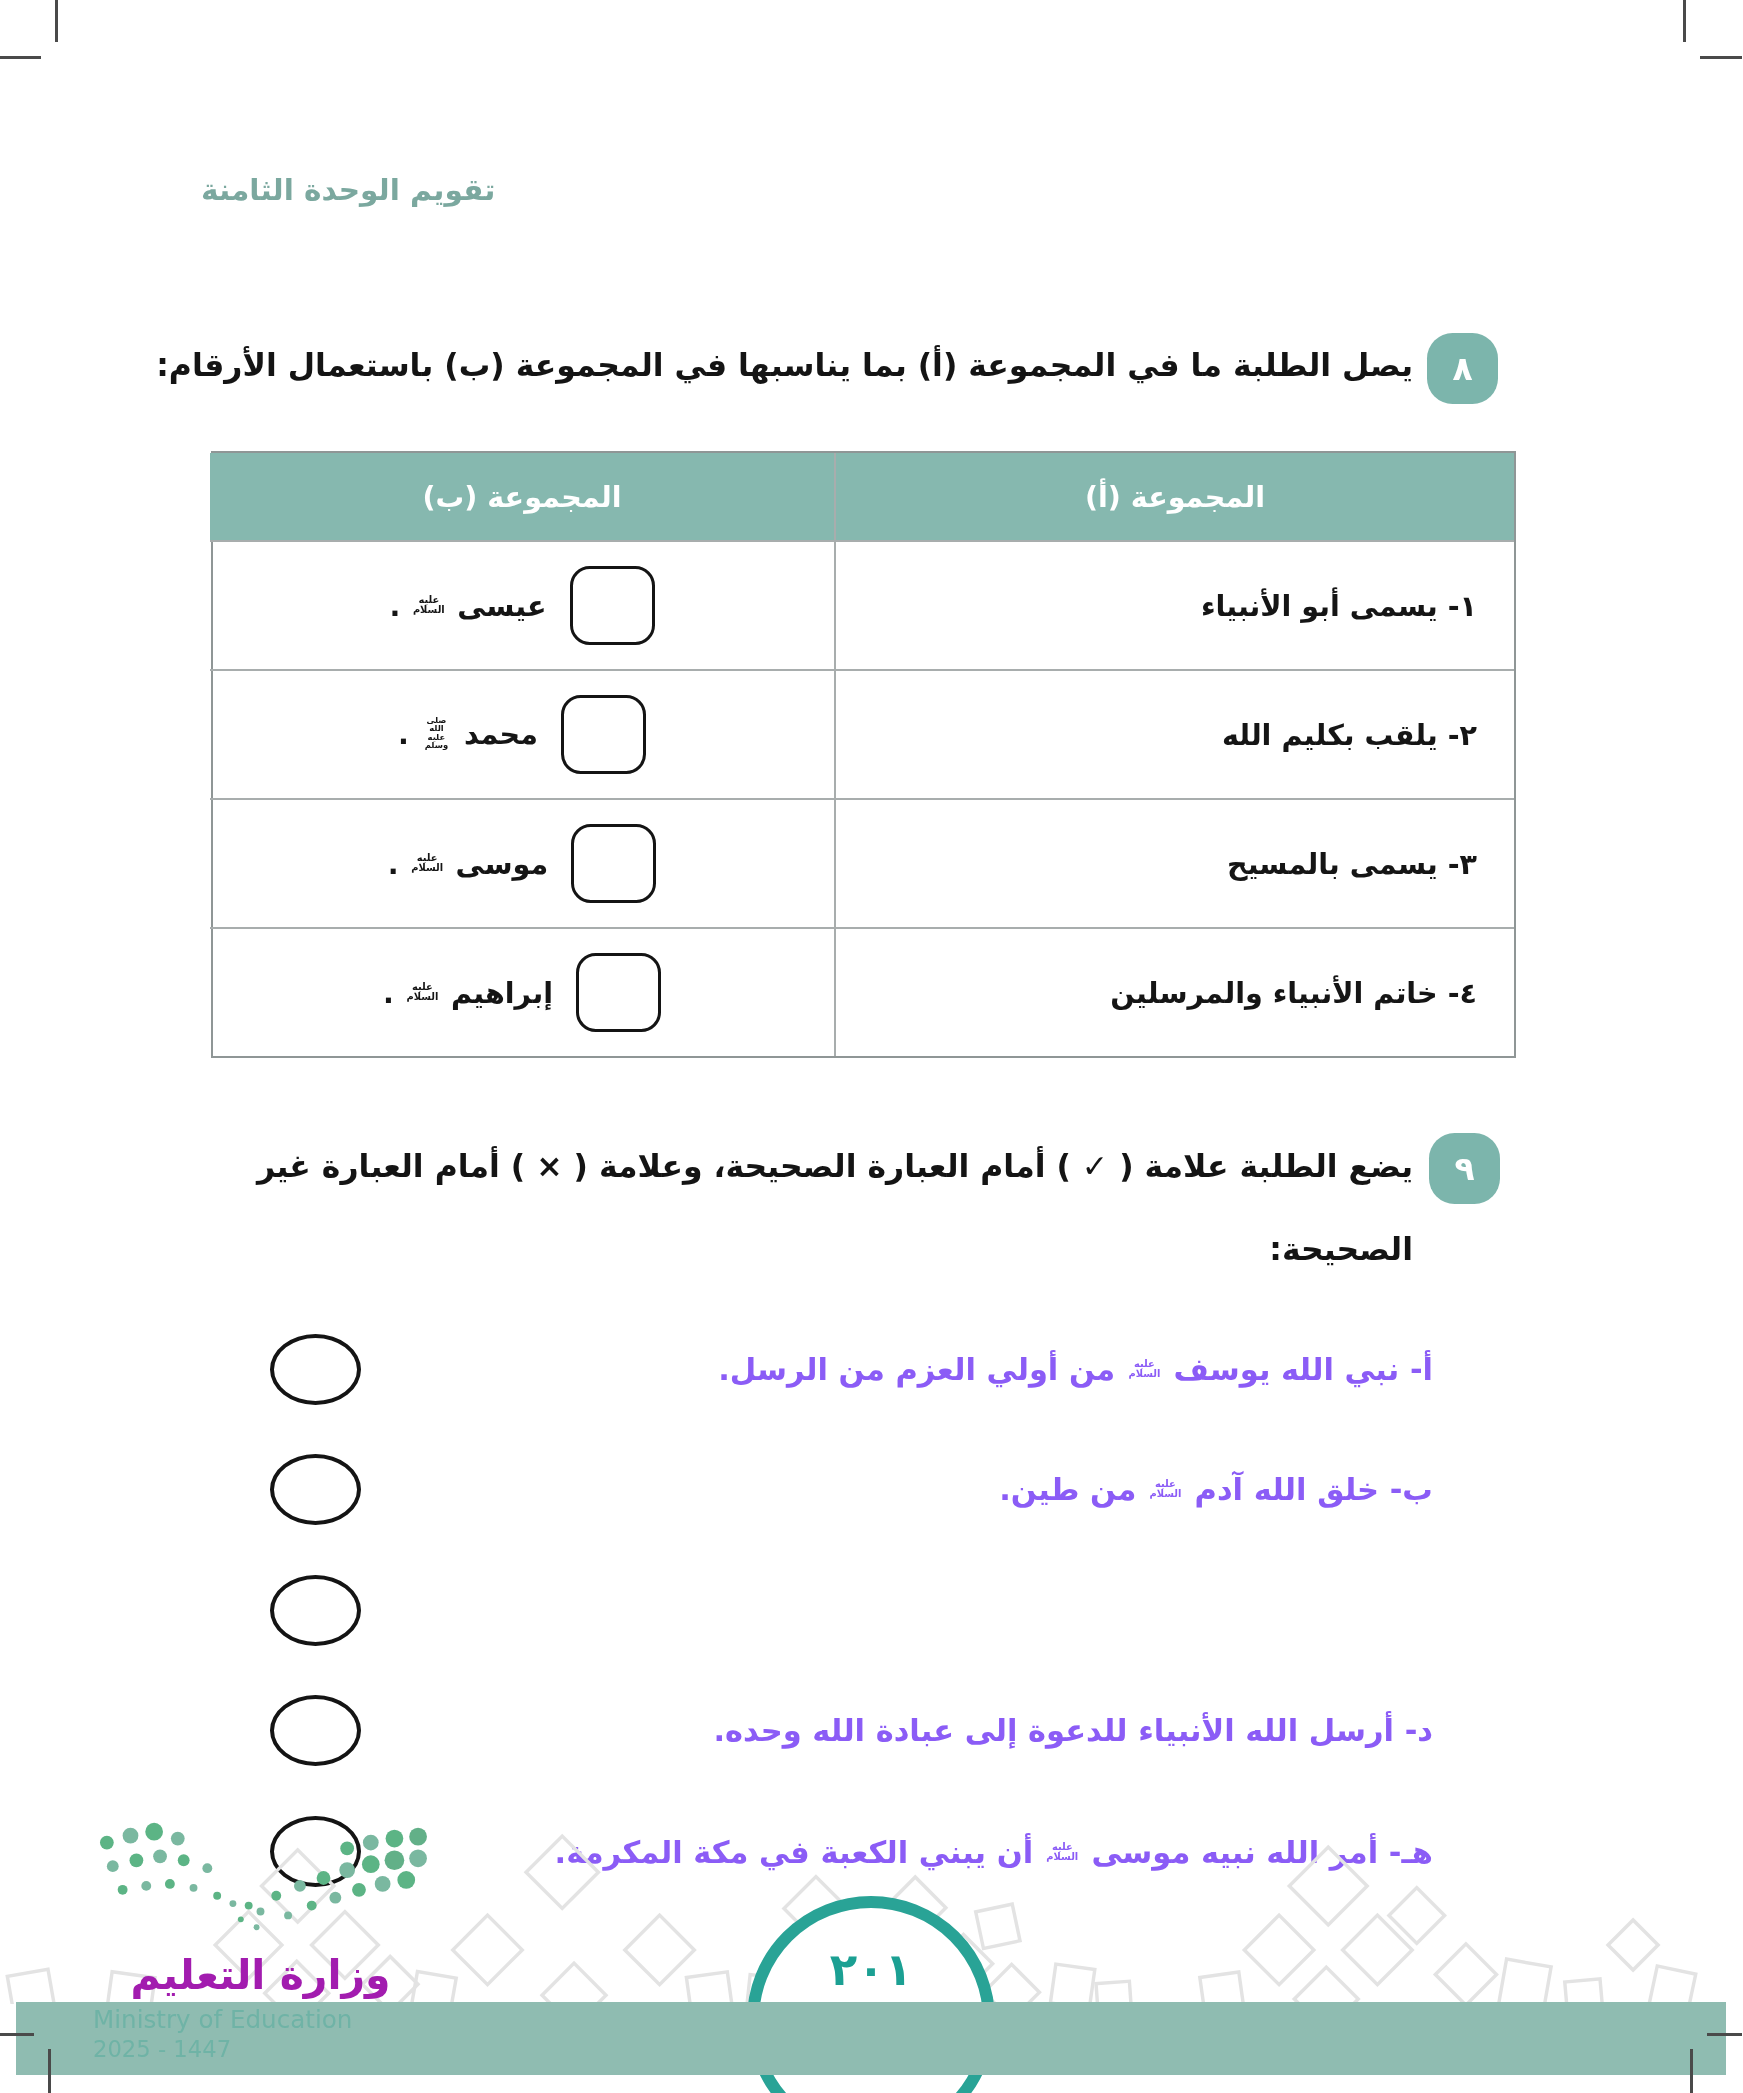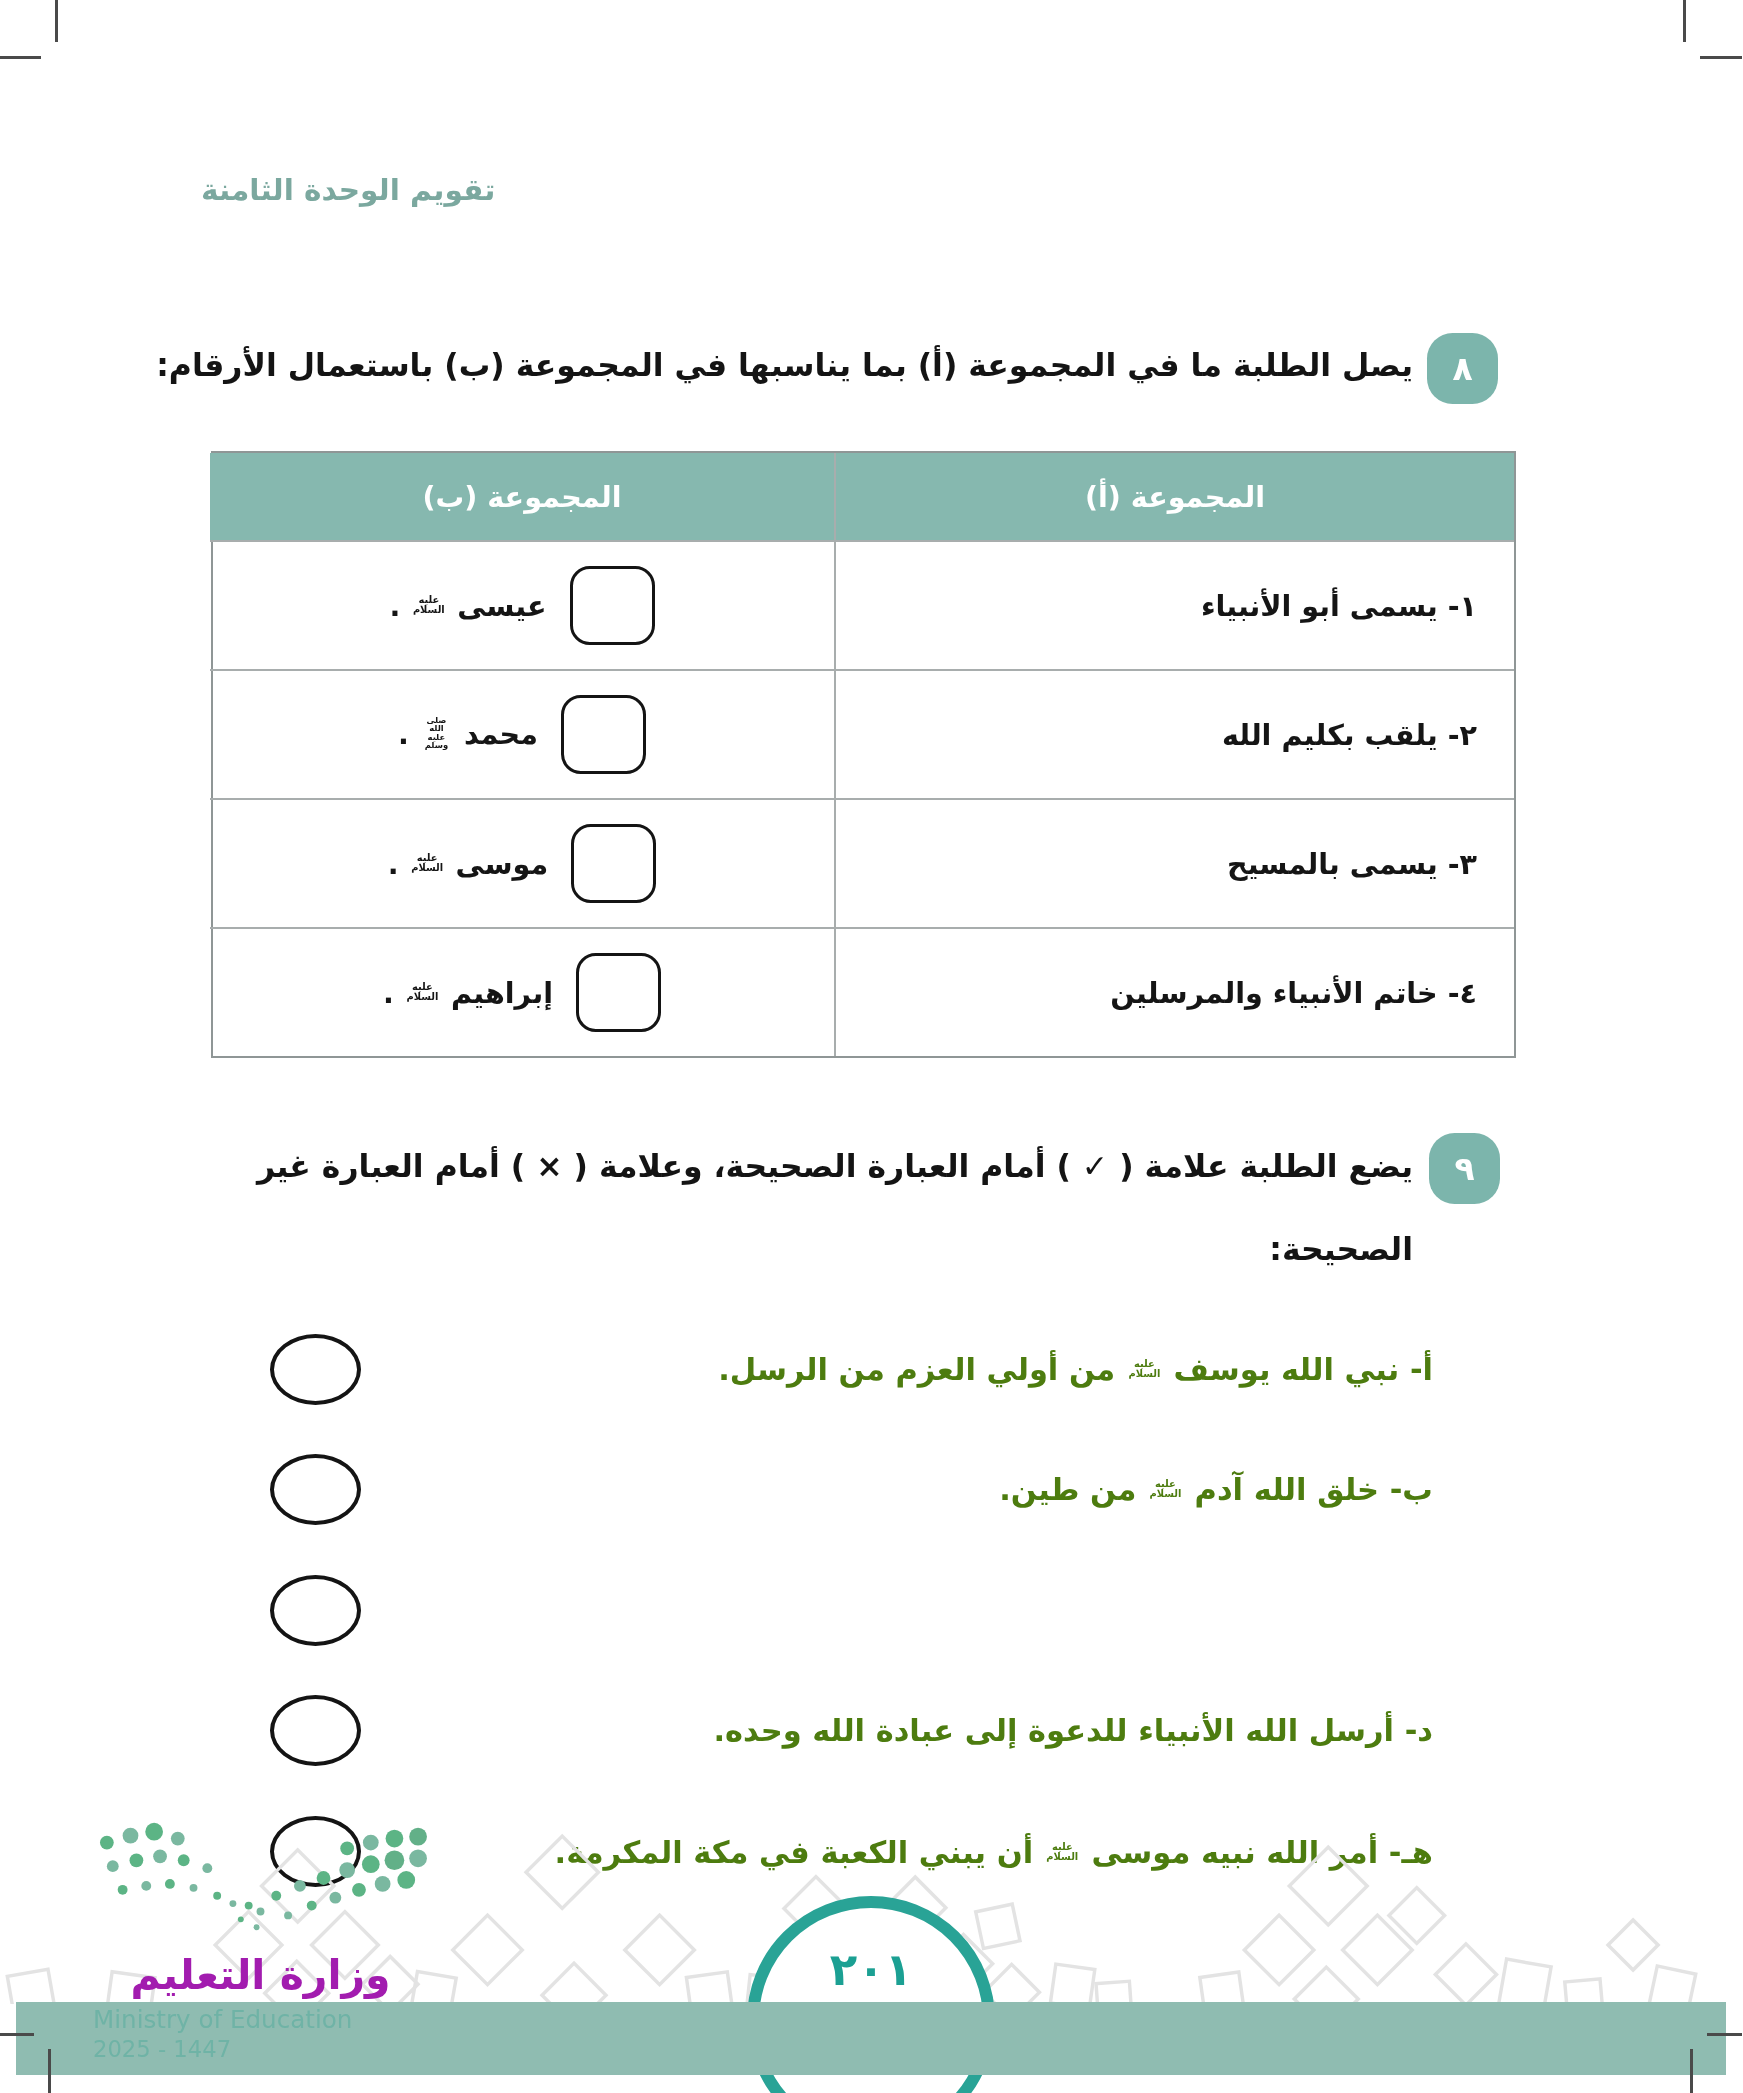--- a/index.html
+++ b/index.html
@@ -27,21 +27,21 @@
   .cell-a { font-size:28.6px; font-weight:bold; color:#151515; padding-right:37px; direction:rtl; }
   .cell-b { justify-content:center; gap:23px; direction:rtl; font-size:28.6px; font-weight:bold; color:#151515; }
   .ans-box { width:85px; height:79px; border:3.9px solid #141414; border-radius:19.7px; background:#fff; flex:0 0 auto; }
 
   .hon { display:inline-block; width:37px; font-size:9.9px; line-height:9.9px; font-weight:bold;
          text-align:center; vertical-align:middle; transform:translateY(-3px); white-space:normal; }
   .hon-saw { width:35px; font-size:8.4px; line-height:8.4px; }
 
   
   .tf-row { position:absolute; height:79px; display:flex; align-items:center; }
-  .tf-text { font-size:30.5px; font-weight:bold; color:#4d7c0f; direction:rtl; white-space:nowrap; }
+  .tf-text { font-size:30.5px; font-weight:bold; color:#8b5cf6; direction:rtl; white-space:nowrap; }
   .oval { position:absolute; left:271px; width:91px; height:71px; border:4.4px solid #141414; border-radius:50%; background:#fff; }
 
   
   .pattern { position:absolute; left:0; top:1827px; z-index:1; }
   .page-circle { position:absolute; left:748px; top:1896px; width:248px; height:248px; border-radius:50%;
                  border:12.8px solid #29a396; background:#ffffff; z-index:2; display:flex; justify-content:center; }
   .page-num { margin-top:35px; font-size:45px; font-weight:bold; color:#1ba093; direction:rtl; }
   .footer-bar { position:absolute; left:16.7px; top:2002px; width:1710px; height:73px; background:#8fbcb1; z-index:3; }
 
   .moe-logo { position:absolute; left:94px; top:1813px; width:335px; z-index:4; direction:rtl; text-align:center; }

